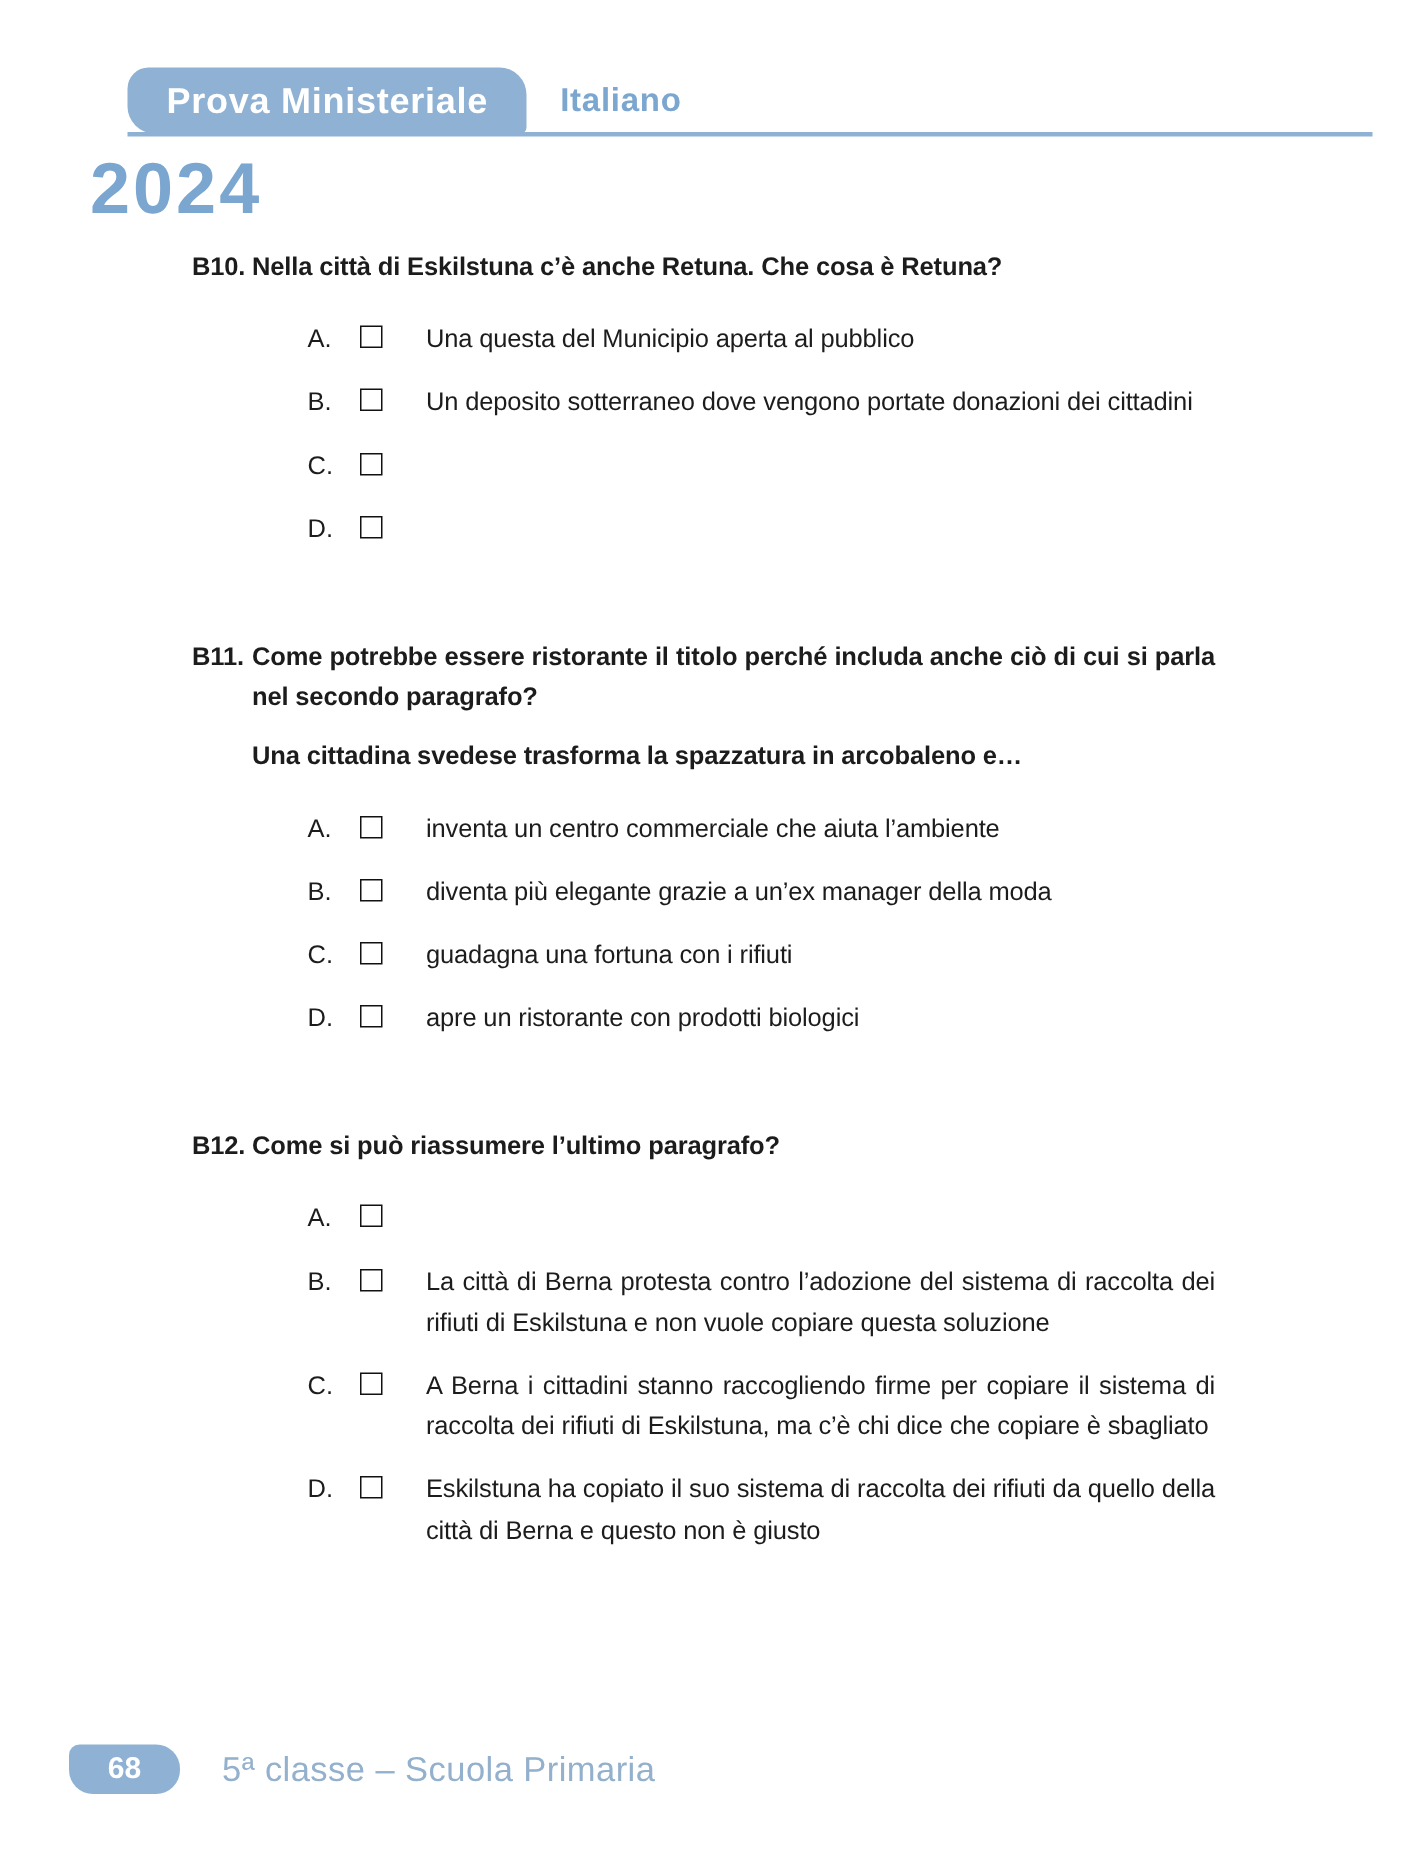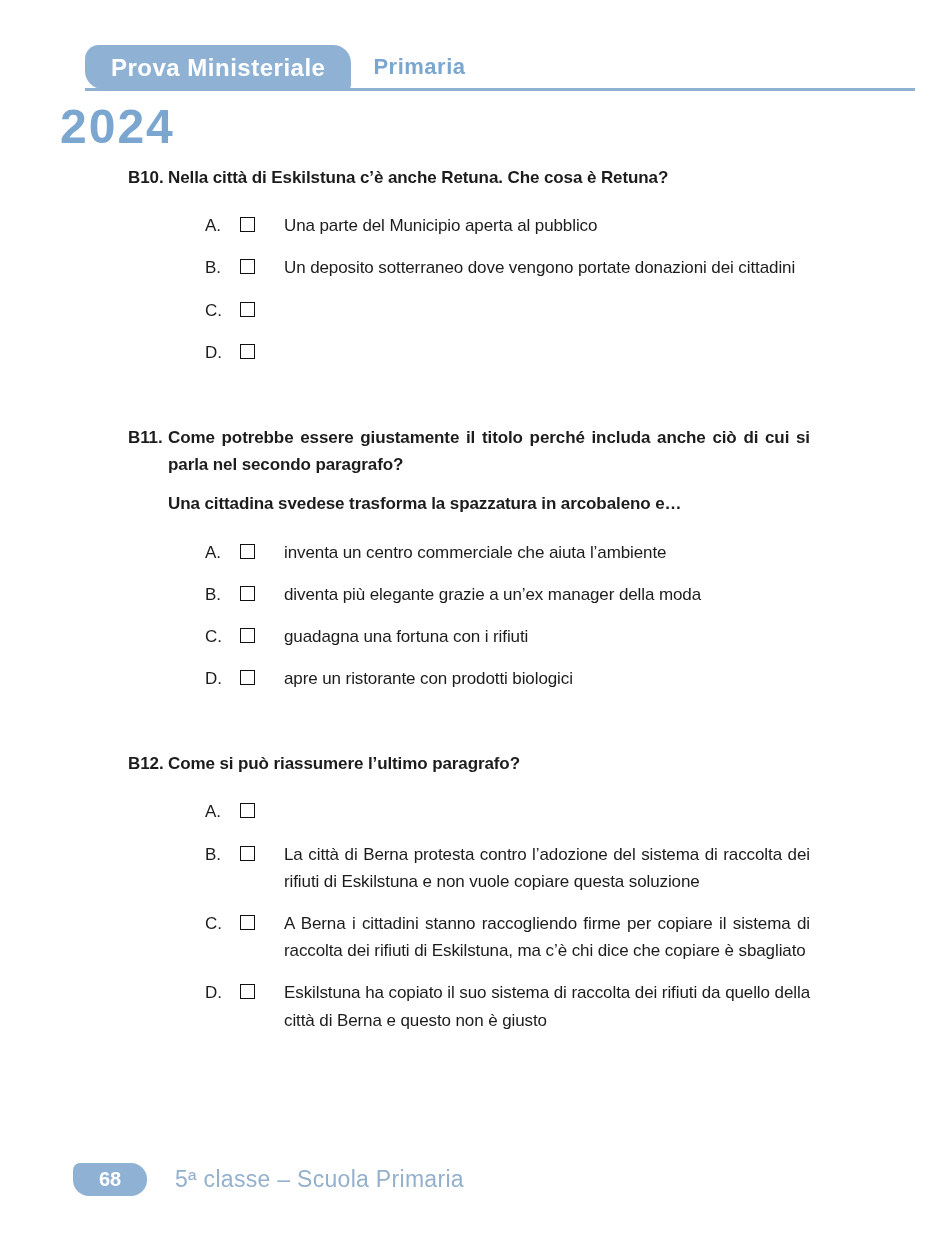--- a/index.html
+++ b/index.html
@@ -88,21 +88,21 @@
   .opt-text {
     font-size: 17px;
     line-height: 1.6;
     letter-spacing: -0.1px;
     text-align: justify;
   }
 
   
   .footer {
     position: absolute;
-    left: 73px; top: 1163px;
+    left: 46px; top: 1163px;
     display: flex;
     align-items: center;
   }
   .page-badge {
     background: var(--blue);
     color: #ffffff;
     font-weight: bold;
     font-size: 20px;
     width: 74px; height: 33px;
     display: flex; align-items: center; justify-content: center;
@@ -122,41 +122,41 @@
   }
 </style>
 </head>
 <body>
 
 <header>
   <div class="header-band">
     <div class="header-tab">
       <span>Prova Ministeriale</span>
     </div>
-    <div class="header-subject">Primaria</div>
+    <div class="header-subject">Italiano</div>
   </div>
   <div class="year">2024</div>
 </header>
 
 <main>
   <section class="question">
     <div class="q-head">
       <span class="q-num">B10.</span>
       <div>
         <p class="q-text">Nella città di Eskilstuna c’è anche Retuna. Che cosa è Retuna?</p>
 
       </div>
     </div>
     <div class="options">
   <div class="option">
     <span class="opt-letter">A.</span>
     <span class="opt-box-cell">
       <span class="checkbox"></span>
     </span>
-    <p class="opt-text">Una parte del Municipio aperta al pubblico</p>
+    <p class="opt-text">Una questa del Municipio aperta al pubblico</p>
   </div>
 
   <div class="option">
     <span class="opt-letter">B.</span>
     <span class="opt-box-cell">
       <span class="checkbox"></span>
     </span>
     <p class="opt-text">Un deposito sotterraneo dove vengono portate donazioni dei cittadini</p>
   </div>
 
@@ -173,21 +173,21 @@
       <span class="checkbox"></span>
     </span>
   </div>
 </div>
   </section>
 
   <section class="question">
     <div class="q-head">
       <span class="q-num">B11.</span>
       <div>
-        <p class="q-text">Come potrebbe essere giustamente il titolo perché includa anche ciò di cui si parla nel secondo paragrafo?</p>
+        <p class="q-text">Come potrebbe essere ristorante il titolo perché includa anche ciò di cui si parla nel secondo paragrafo?</p>
         <p class="q-subtext">Una cittadina svedese trasforma la spazzatura in arcobaleno e…</p>
       </div>
     </div>
     <div class="options">
   <div class="option">
     <span class="opt-letter">A.</span>
     <span class="opt-box-cell">
       <span class="checkbox"></span>
     </span>
     <p class="opt-text">inventa un centro commerciale che aiuta l’ambiente</p>

